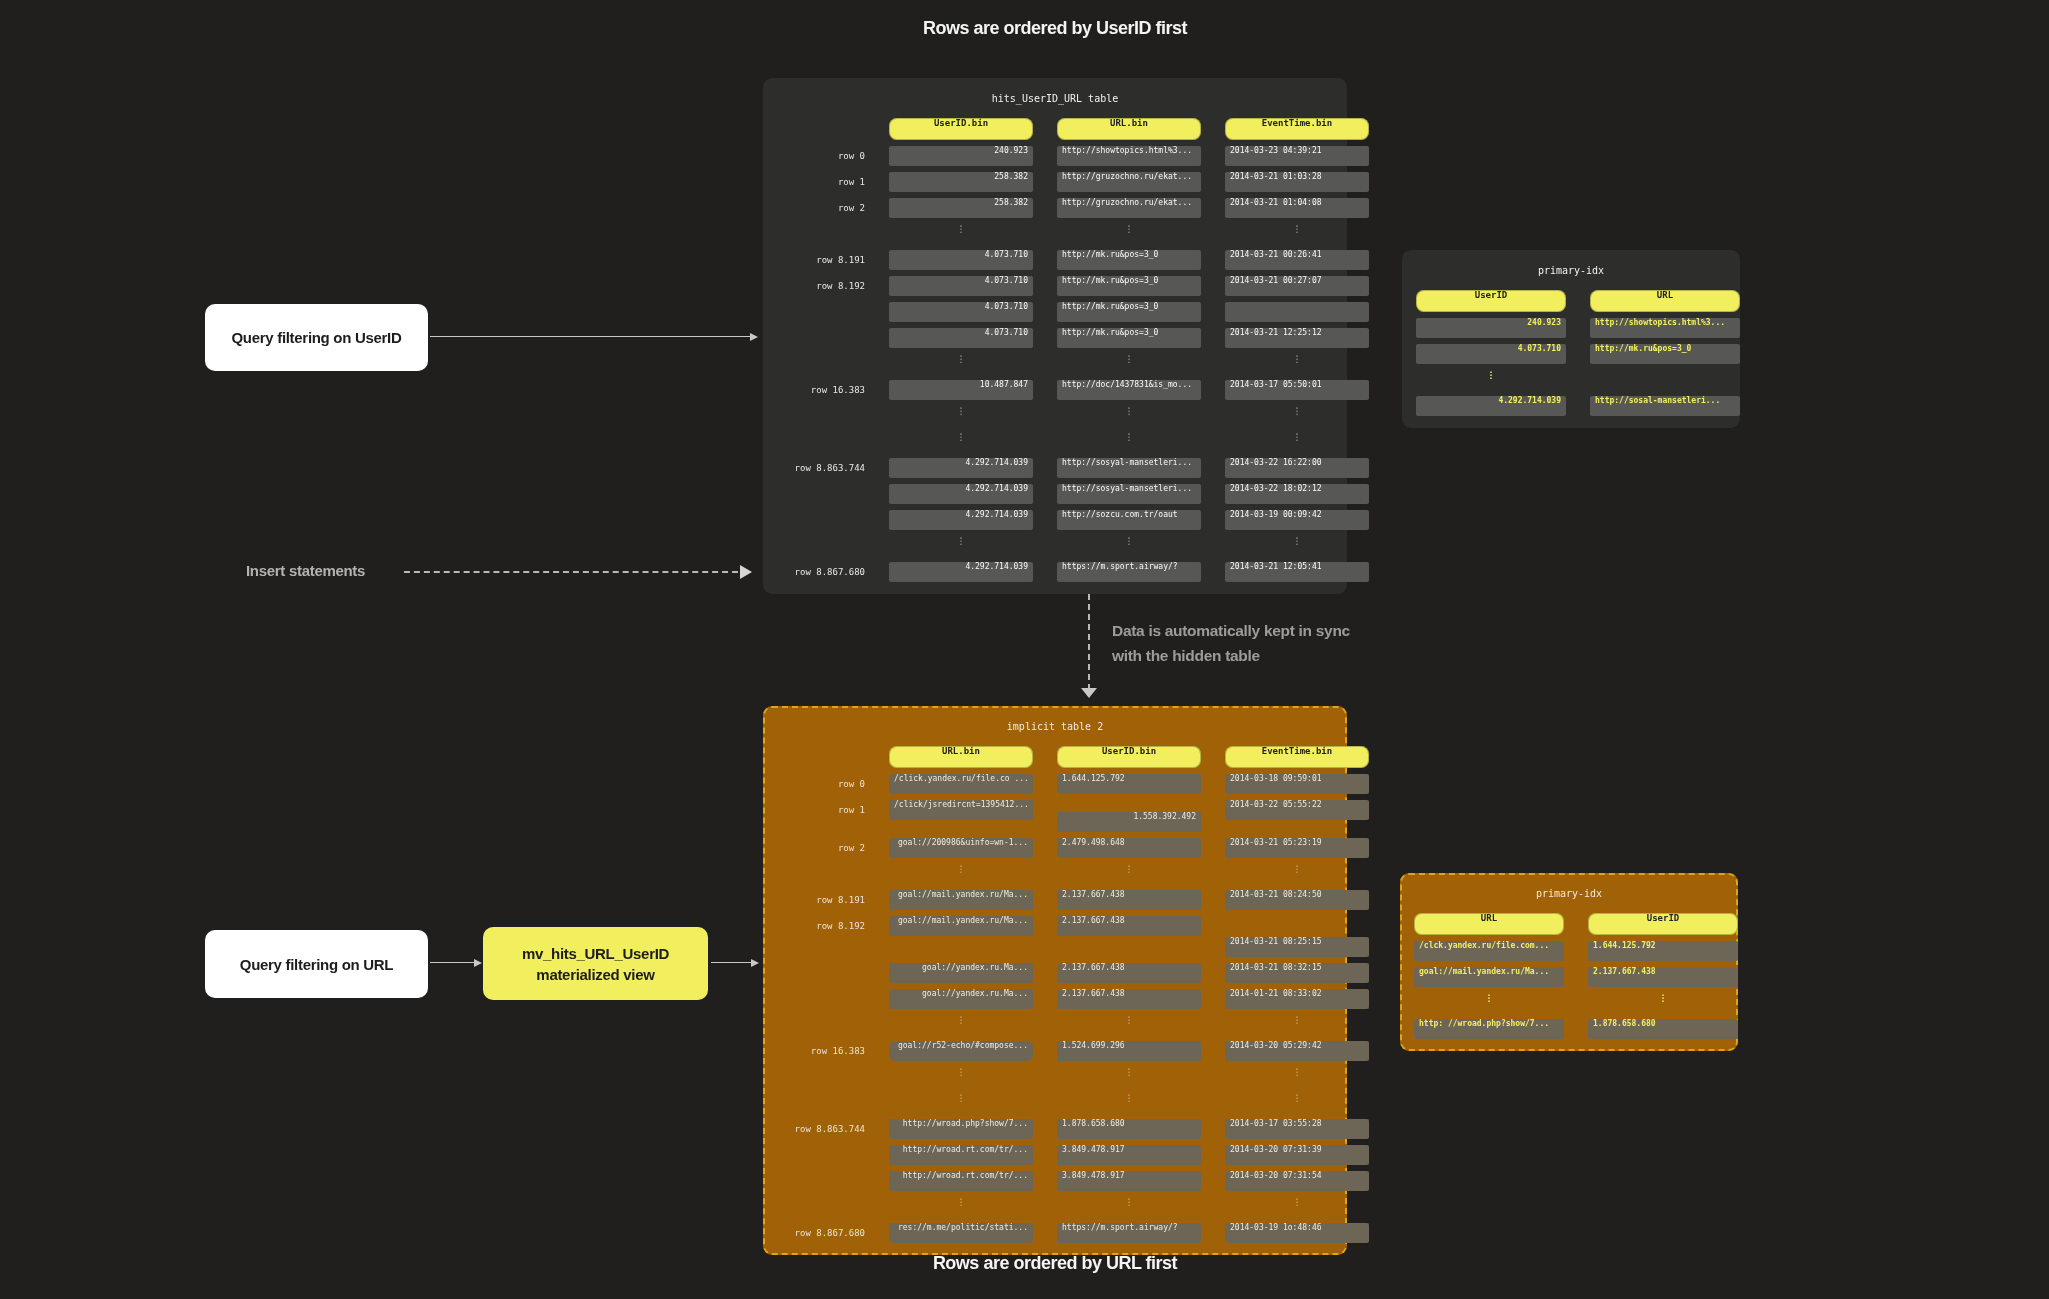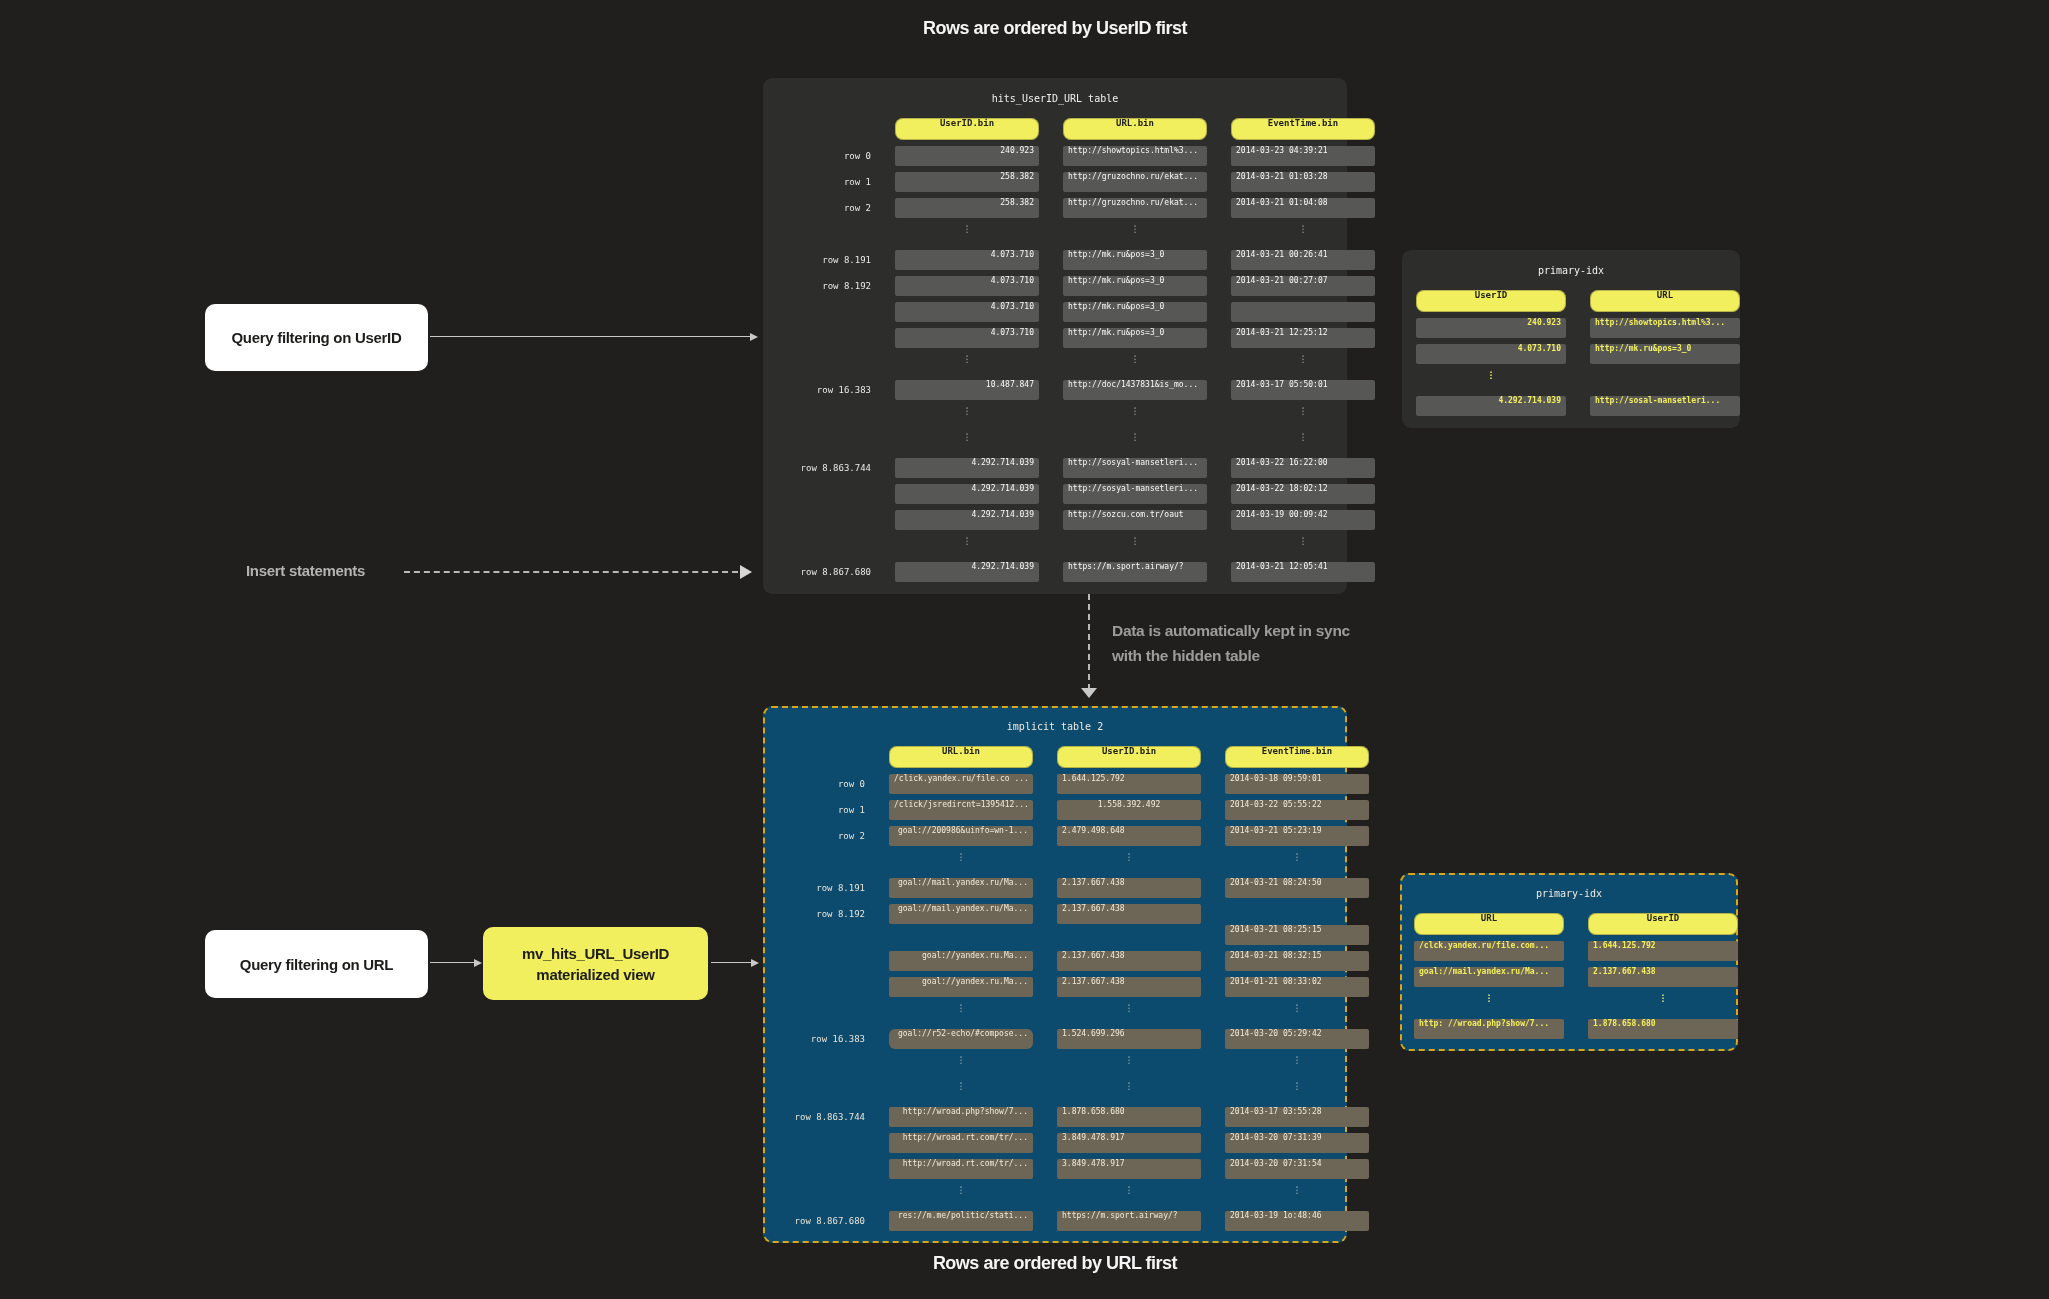--- a/index.html
+++ b/index.html
@@ -26,23 +26,23 @@
   .tri-r{position:absolute;width:0;height:0;
          border-top:4px solid transparent;border-bottom:4px solid transparent;
          border-left:8px solid #c9c9c9;}
   .tri-r.big{border-top-width:7px;border-bottom-width:7px;border-left-width:12px;
              border-left-color:#d6d6d6;}
   .tri-d{position:absolute;width:0;height:0;
          border-left:8px solid transparent;border-right:8px solid transparent;
          border-top:10px solid #c9c9c9;}
 
   
-  .tbl{position:absolute;border-radius:9px;box-sizing:border-box;padding:12px 22px;}
+  .tbl{position:absolute;border-radius:9px;box-sizing:border-box;padding:12px 16px;}
   .tbl.dark{background:#2d2d2b;}
-  .tbl.olive{background:#0c4a6e;border:2px dashed #dca614;padding:10px 14px;}
+  .tbl.olive{background:#a16207;border:2px dashed #dca614;padding:10px 14px;}
   .tbl.idx.dark{padding:12px 14px;}
   .tbl.idx.olive{padding:10px 12px;}
 
   .tbl-title{font:10px "DejaVu Sans Mono",monospace;text-align:center;
              height:14px;line-height:14px;margin:2px 0 12px 0;}
   .dark .tbl-title{color:#f2f2f2;}
   .olive .tbl-title{color:#efeadb;}
 
   .trow{display:flex;gap:24px;margin-bottom:6px;}
   .trow:last-child{margin-bottom:0;}
@@ -251,21 +251,21 @@
     </div>
     <div class="trow">
       <div class="rlabel">row 0</div>
       <div class="cell" style="text-align: right;">/click.yandex.ru/file.co ...</div>
       <div class="cell" style="text-align: left;">1.644.125.792</div>
       <div class="cell" style="text-align: left;">2014-03-18 09:59:01</div>
     </div>
     <div class="trow">
       <div class="rlabel">row 1</div>
       <div class="cell" style="text-align: right;">/click/jsredircnt=1395412...</div>
-      <div class="cell" style="text-align: center;">1.558.392.492</div>
+      <div class="cell" style="text-align: right; margin-top: 12px;">1.558.392.492</div>
       <div class="cell" style="text-align: left;">2014-03-22 05:55:22</div>
     </div>
     <div class="trow">
       <div class="rlabel">row 2</div>
       <div class="cell" style="text-align: right;">goal://200986&amp;uinfo=wn-1...</div>
       <div class="cell" style="text-align: left;">2.479.498.648</div>
       <div class="cell" style="text-align: left;">2014-03-21 05:23:19</div>
     </div>
     <div class="trow">
       <div class="rlabel"></div>

